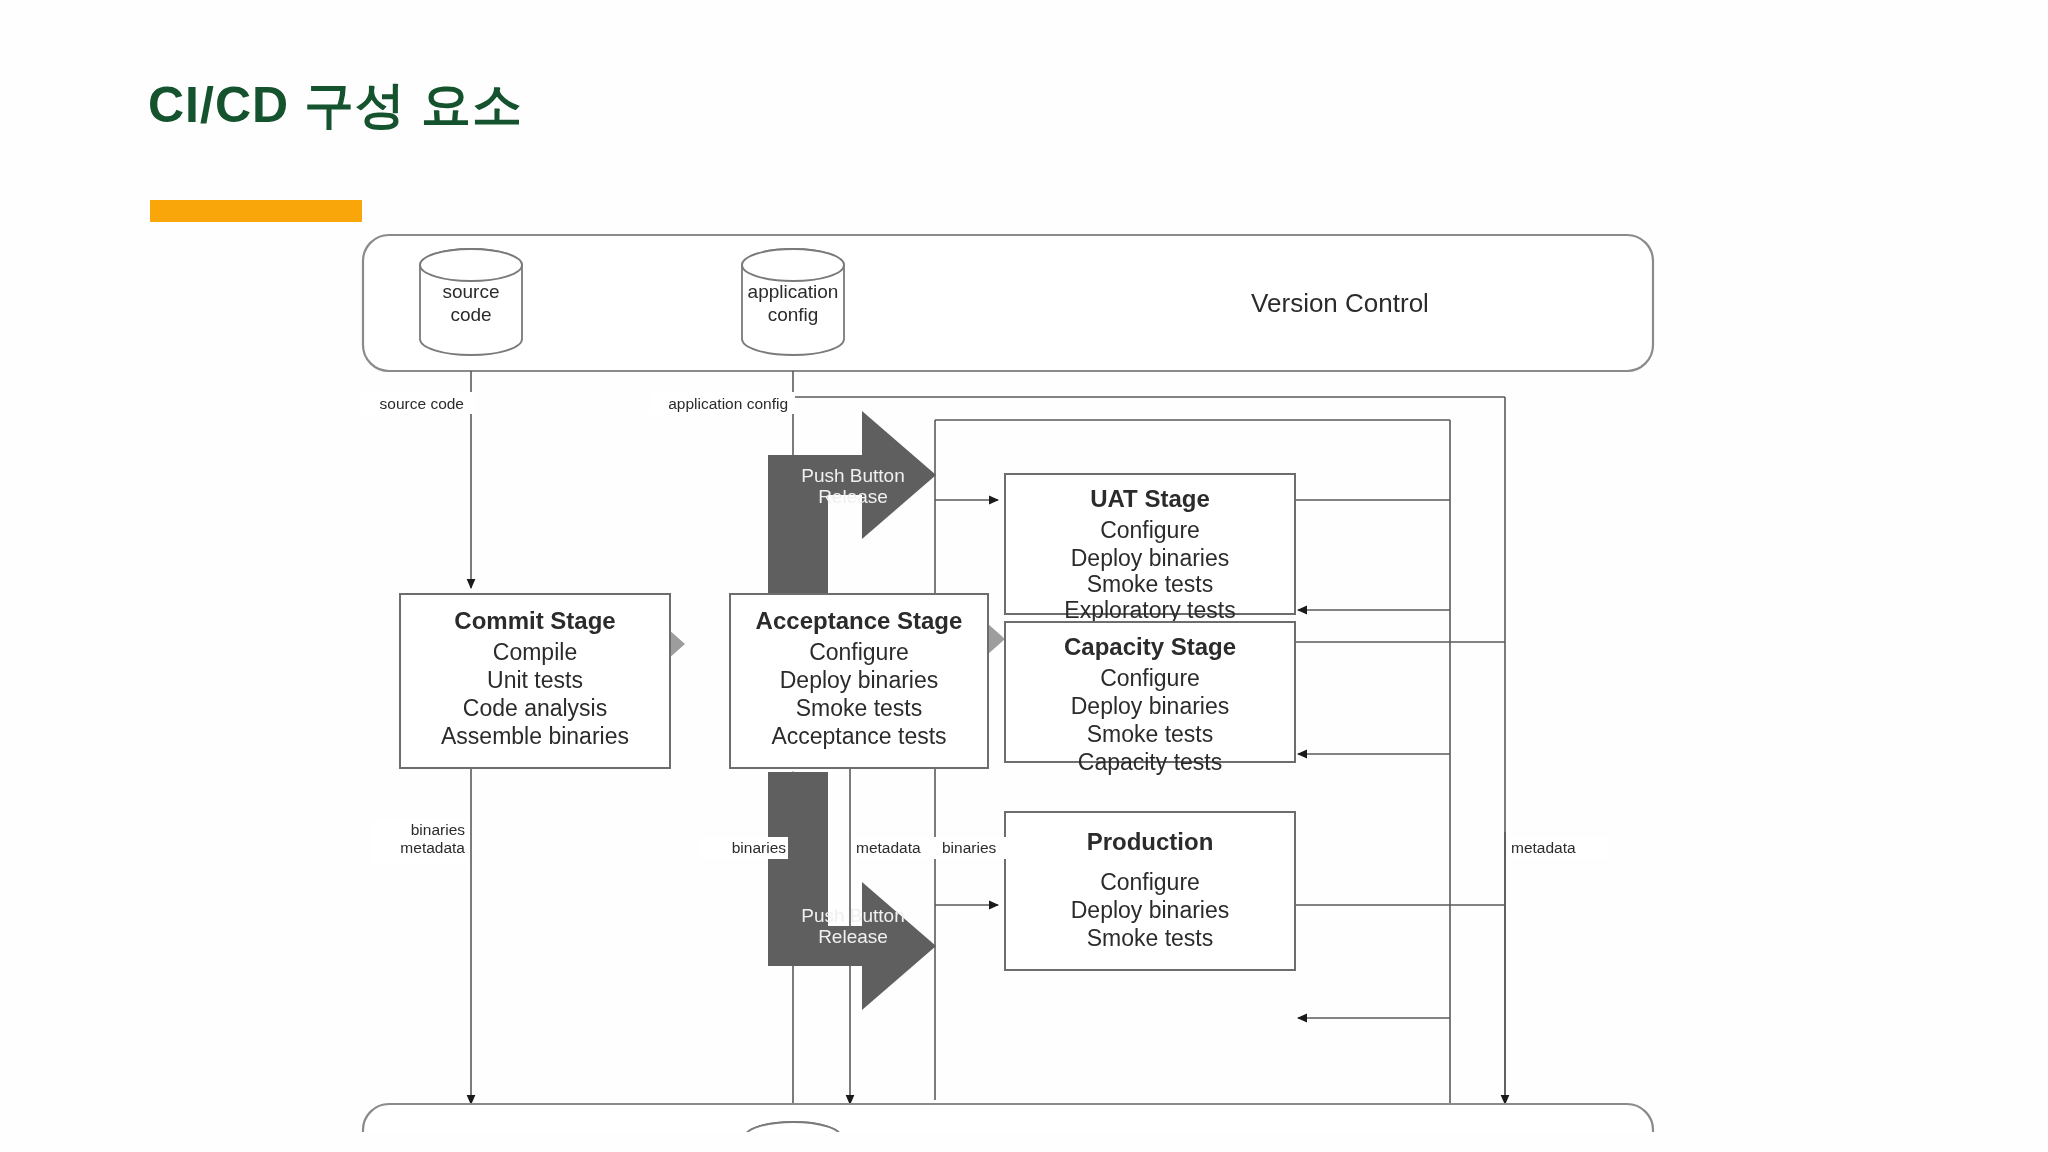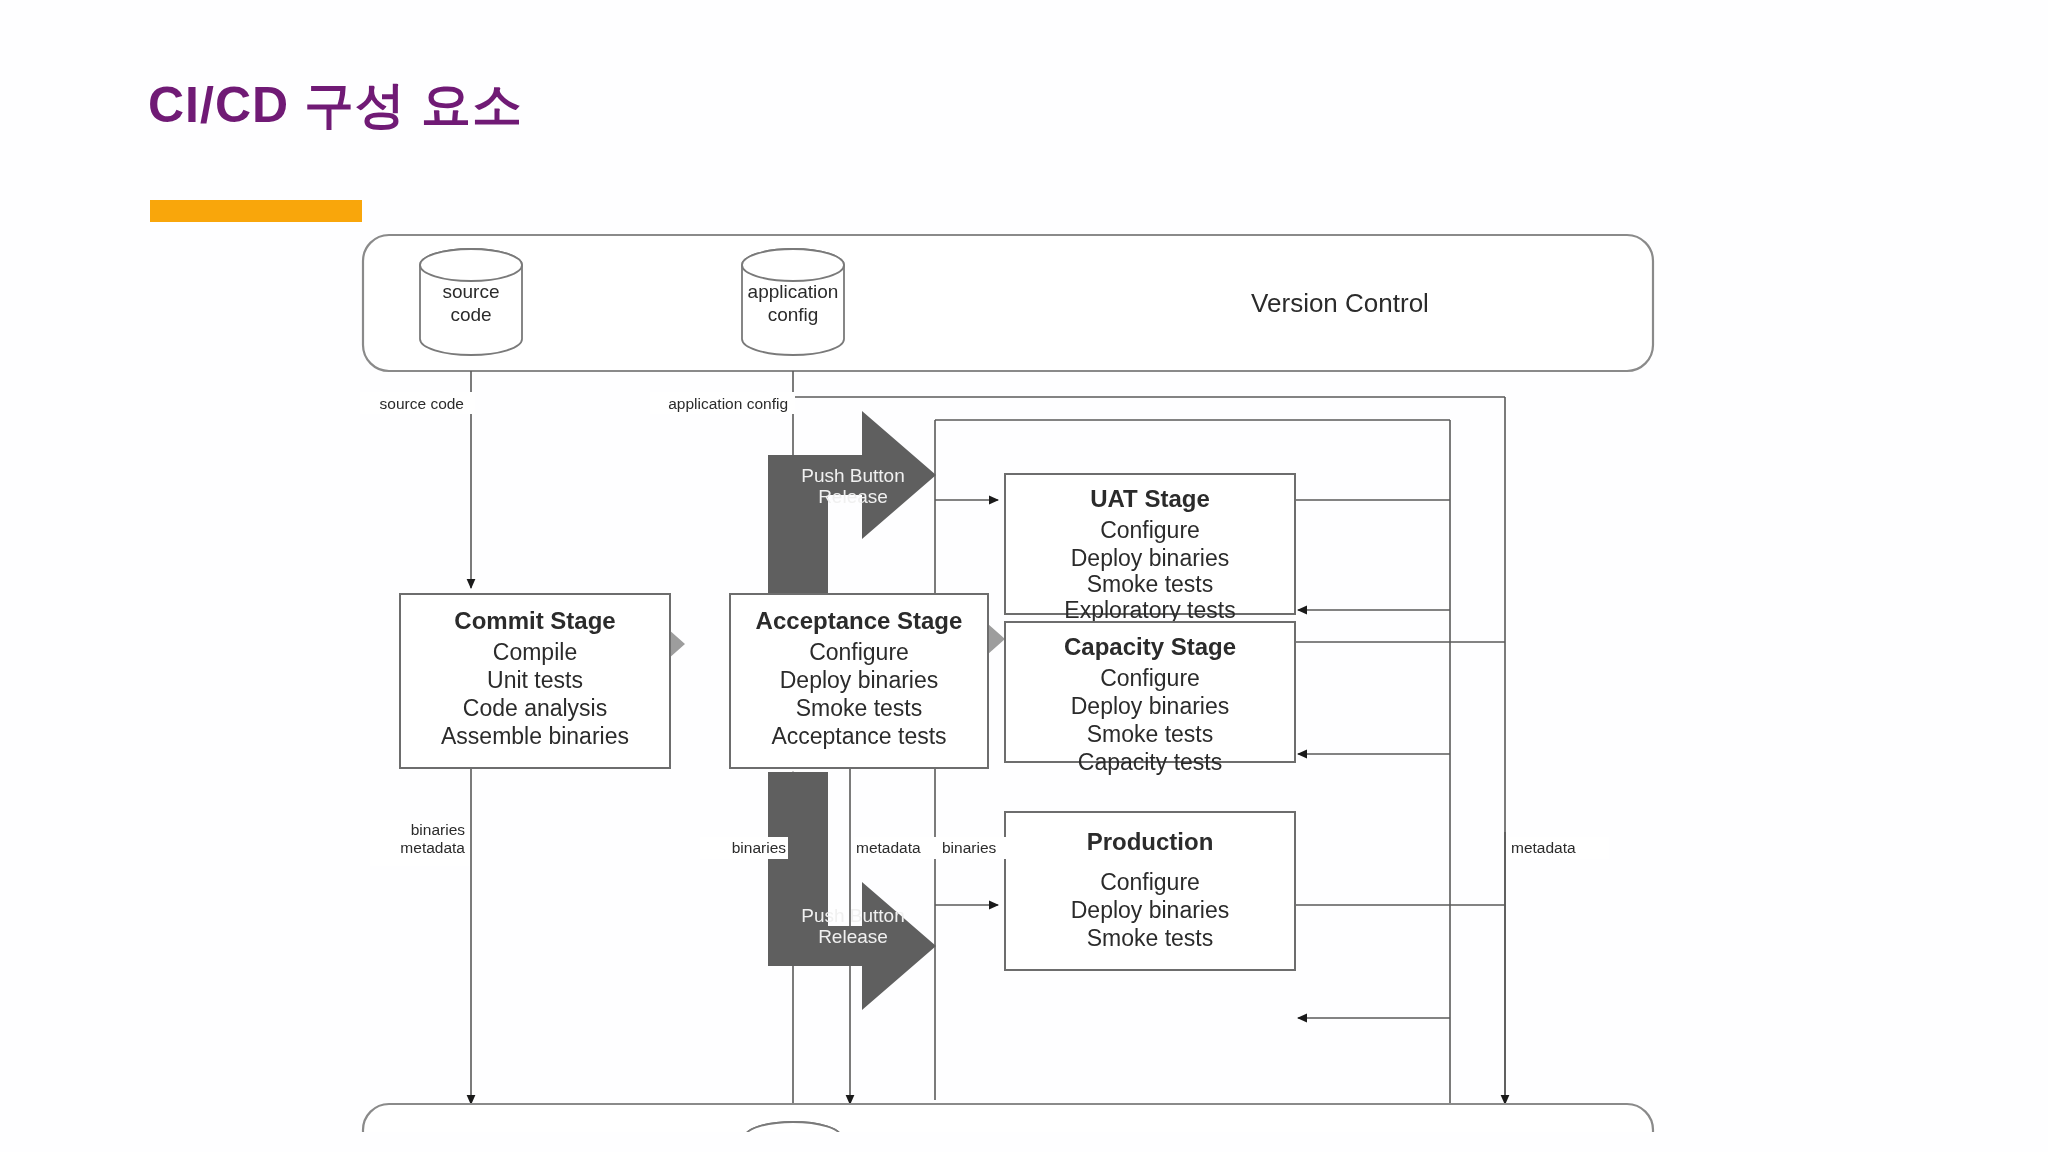--- a/index.html
+++ b/index.html
@@ -7,21 +7,21 @@
     width:2048px;height:1152px;
     background:#ffffff;
     font-family:"Liberation Sans", sans-serif;
     overflow:hidden;
     position:relative;
   }
   #slide{position:absolute;inset:0;background:#fefeff;}
   #title{
     position:absolute;left:148px;top:72px;
     font-size:50px;font-weight:bold;letter-spacing:1px;
-    color:#701a75;
+    color:#14532d;
     white-space:nowrap;
     text-align:center;
   }
   #accent-bar{
     position:absolute;left:150px;top:200px;width:212px;height:22px;
     background:#f9a60b;
   }
   #diagram-wrap{
     position:absolute;left:360px;top:232px;width:1310px;height:900px;
   }

